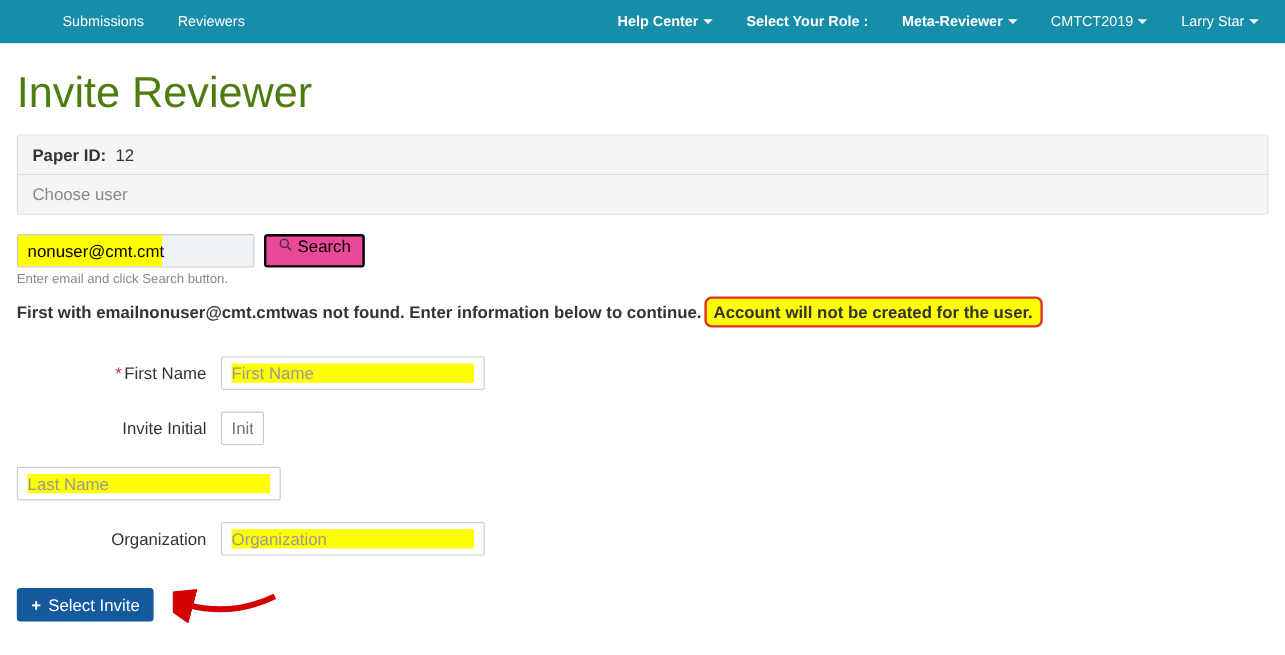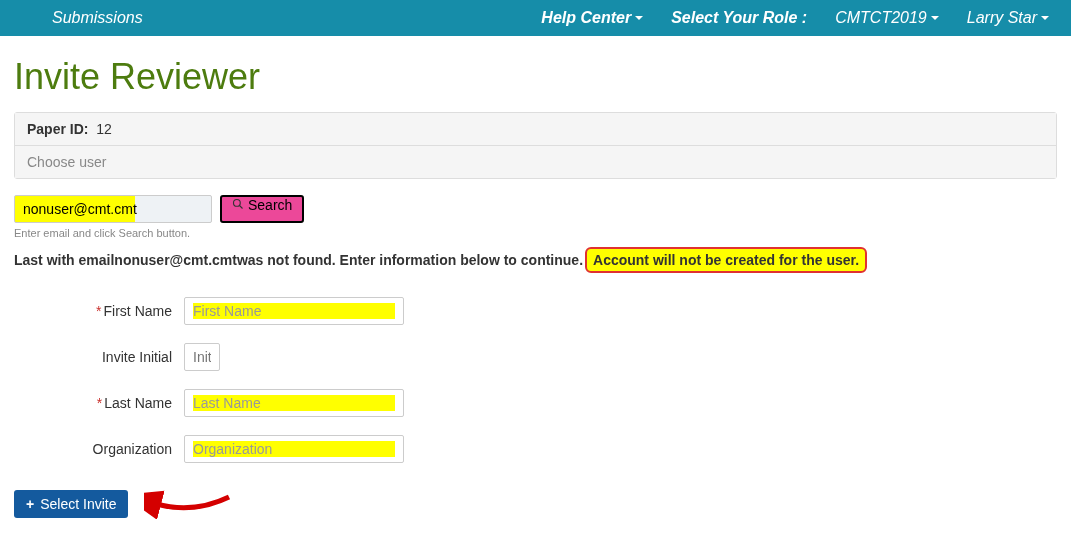--- a/index.html
+++ b/index.html
@@ -8,21 +8,21 @@
     .navbar {
       background: #168da9;
       color: #fff;
       height: 36px;
       display: flex;
       align-items: center;
       padding: 0 8px;
     }
     .navbar .nav-left { display: flex; gap: 0; margin-left: 30px; }
     .navbar .nav-right { margin-left: auto; display: flex; align-items: center; gap: 0; }
-    .navbar a, .navbar .nav-label { color: #fff; text-decoration: none; padding: 0 14px; font-size: 16px; display: inline-flex; align-items: center; height: 36px; font-style: italic; }
+    .navbar a, .navbar .nav-label { color: #fff; text-decoration: none; padding: 0 14px; font-size: 12px; display: inline-flex; align-items: center; height: 36px; }
     .navbar .nav-label-bold { font-weight: 700; }
     .caret { display: inline-block; width: 0; height: 0; margin-left: 4px; vertical-align: middle; border-top: 4px solid #fff; border-right: 4px solid transparent; border-left: 4px solid transparent; }
 
     .page { padding: 10px 14px 40px 14px; }
     h2.page-title { font-size: 36px; font-weight: 500; color: #4d7c0f; margin: 10px 0 14px 0; }
 
     .panel { border: 1px solid #ddd; border-radius: 3px; margin-bottom: 16px; }
     .panel-header { background: #f5f5f5; padding: 8px 12px; border-bottom: 1px solid #ddd; font-size: 14px; }
     .panel-header strong { font-weight: 700; }
     .panel-body { background: #f5f5f5; padding: 8px 12px; color: #888; }
@@ -72,27 +72,34 @@
     .arrow-wrap svg { width: 90px; height: 30px; }
   </style>
 </head>
 <body>
 
 <div class="navbar">
   <div class="nav-left">
     <a href="#">
         <span>Submissions</span>
       </a>
+    <a href="#">
+        <span>Reviewers</span>
+      </a>
   </div>
   <div class="nav-right">
     <a href="#">
       <span class="nav-label-bold">Help Center</span>
       <span class="caret"></span>
     </a>
     <span class="nav-label nav-label-bold">Select Your Role :</span>
+    <a href="#">
+      <span class="nav-label-bold">Meta-Reviewer</span>
+      <span class="caret"></span>
+    </a>
     <a href="#">
       <span>CMTCT2019</span>
       <span class="caret"></span>
     </a>
     <a href="#">
       <span>Larry Star</span>
       <span class="caret"></span>
     </a>
   </div>
 </div>
@@ -116,37 +123,36 @@
             <circle cx="6.5" cy="6.5" r="4.5" fill="none" stroke="#333" stroke-width="1.5"></circle>
             <line x1="10" y1="10" x2="14" y2="14" stroke="#333" stroke-width="1.5"></line>
           </svg>
       </span>
       <span>Search</span>
     </button>
   </div>
   <div class="small-help">Enter email and click Search button.</div>
 
   <div class="not-found-line">
-    <span class="bold">Last with email </span>
+    <span class="bold">First with email </span>
     <span class="bold">nonuser@cmt.cmt</span>
     <span class="bold"> was not found. Enter information below to continue.</span>
     <span class="callout">Account will not be created for the user.</span>
   </div>
 
   <div class="form-area">
     <div class="form-row">
       <div class="form-label"><span class="req">*</span><span>First Name</span></div>
       <input type="text" class="text-input w-wide hl-placeholder" placeholder="First Name" style="">
     </div>
     <div class="form-row">
       <div class="form-label">Invite Initial</div>
       <input type="text" class="text-input w-narrow" placeholder="Initial" style="">
     </div>
     <div class="form-row">
-      <div class="form-label"><span class="req">*</span><span>Last Name</span></div>
       <input type="text" class="text-input w-wide hl-placeholder" placeholder="Last Name" style="">
     </div>
     <div class="form-row">
       <div class="form-label">Organization</div>
       <input type="text" class="text-input w-wide hl-placeholder" placeholder="Organization" style="">
     </div>
   </div>
 
   <div class="create-row">
     <button class="btn-primary">

